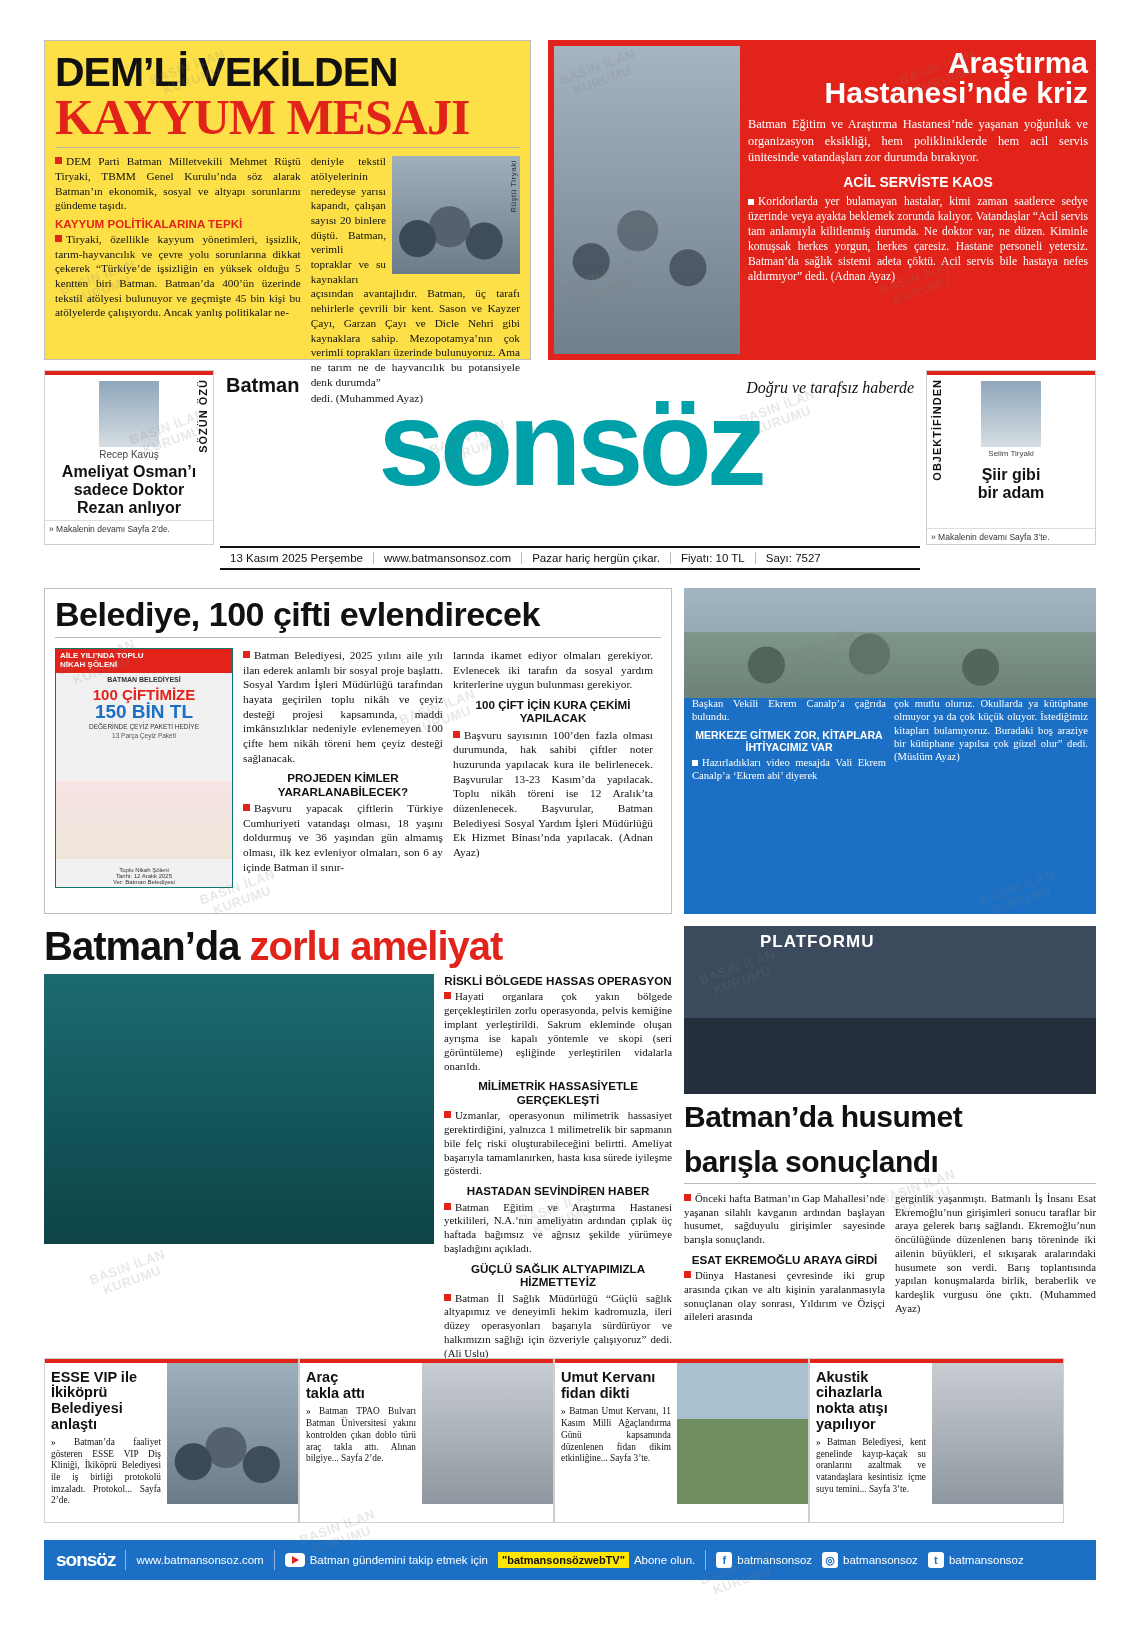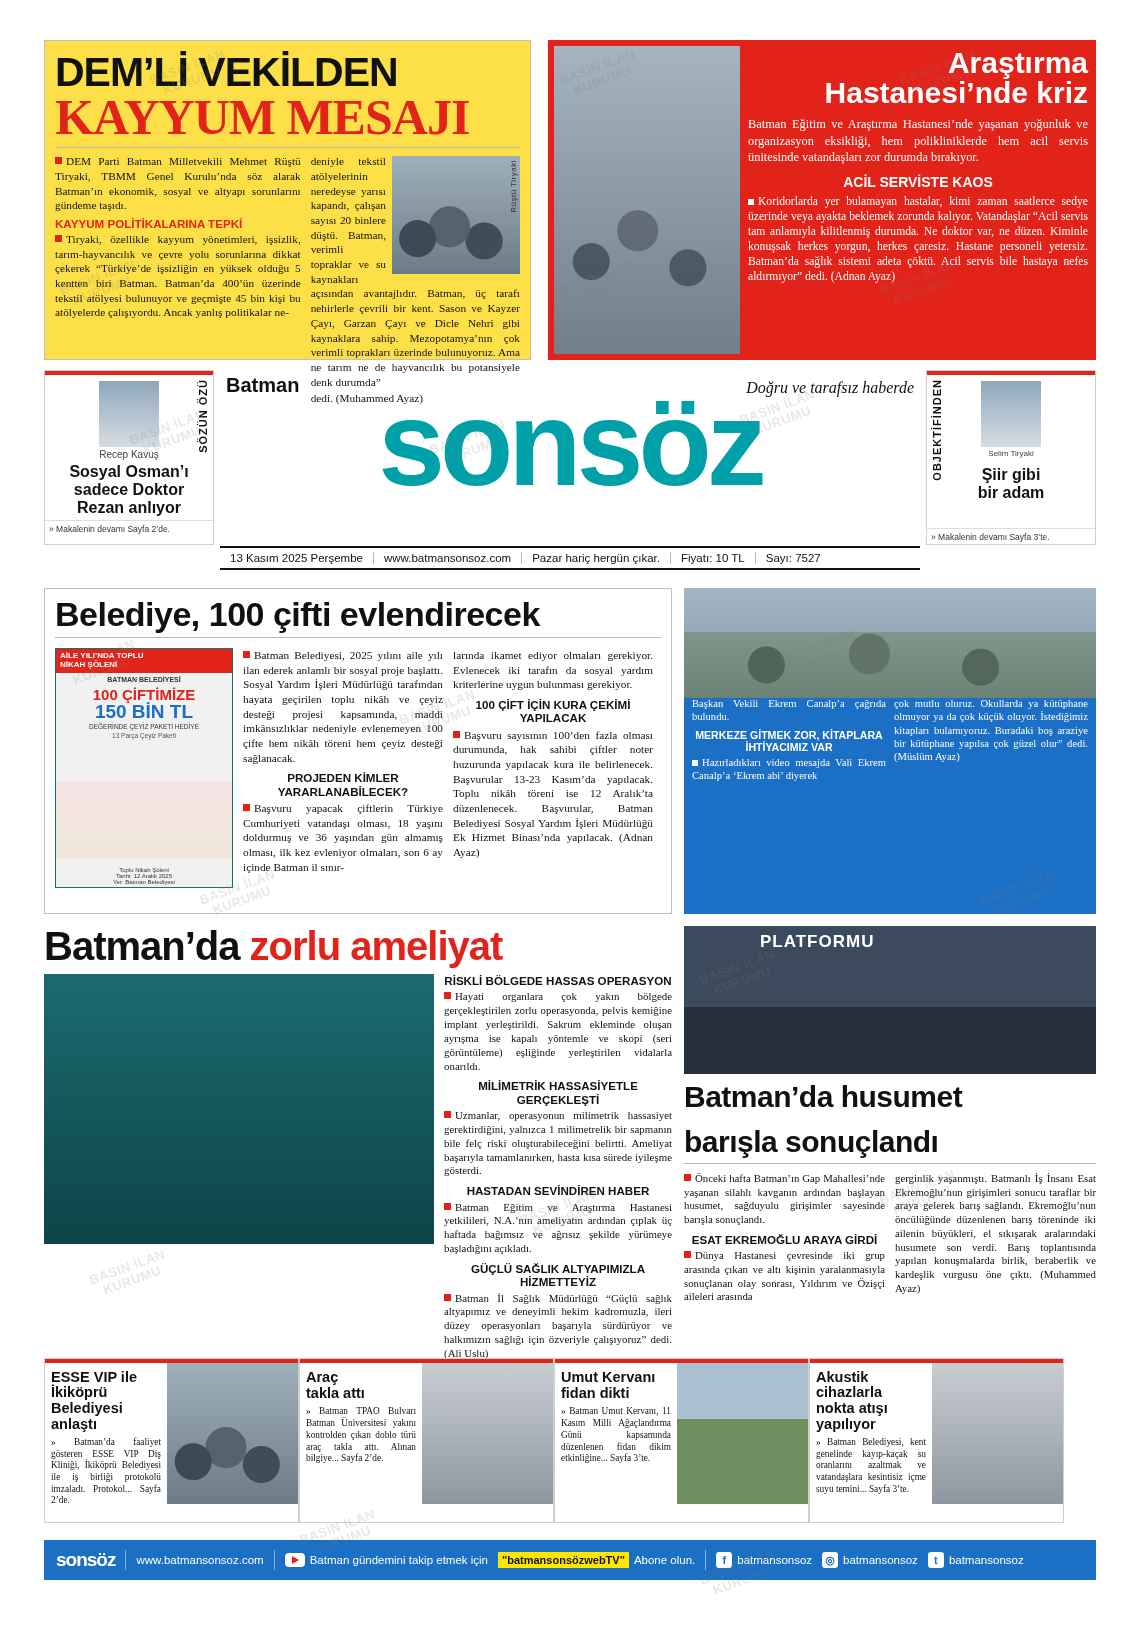--- a/index.html
+++ b/index.html
@@ -112,21 +112,21 @@
   .cap-sq-w { display:inline-block; width:6px; height:6px; background:#fff; margin-right:4px; }
   
   .main-left { position:absolute; left:44px; top:926px; width:628px; height:420px; }
   .main-h { font-size:40px; font-weight:bold; line-height:1; letter-spacing:-1px; }
   .main-h .rd { color:#e2231a; }
   .main-sub { font-family:"Liberation Serif", serif; font-size:15px; line-height:1.28; margin-top:8px; }
   .main-body-wrap { display:flex; gap:10px; margin-top:8px; }
   .main-photo { width:390px; height:270px; background:#2f5f63; position:relative; overflow:hidden; }
   .main-col { width:228px; font-family:"Liberation Serif", serif; font-size:10.9px; line-height:1.27; text-align:justify; }
   .main-right { position:absolute; left:684px; top:926px; width:412px; height:420px; }
-  .mrp { width:412px; height:148px; background:#8d9aa6; position:relative; overflow:hidden; }
+  .mrp { width:412px; height:168px; background:#8d9aa6; position:relative; overflow:hidden; }
   .mr2-h { font-size:30px; font-weight:bold; line-height:1.0; margin-top:8px; letter-spacing:-0.5px; }
   .mr2-cols { display:flex; gap:10px; margin-top:8px; }
   .mr2-c { width:50%; font-family:"Liberation Serif", serif; font-size:10.8px; line-height:1.27; text-align:justify; }
   
   .bottom { position:absolute; left:44px; top:1358px; width:1052px; height:165px; display:flex; }
   .bcard { width:255px; border:1px solid #cfcfcf; background:#fff; position:relative; overflow:hidden; }
   .bcard .bar { height:4px; background:#e2231a; }
   .bcard .inner { display:flex; height:141px; }
   .bcard .txt { width:122px; padding:5px 6px; }
   .bcard h5 { font-size:14.5px; line-height:1.05; margin:2px 0 5px; font-weight:bold; }
@@ -207,21 +207,21 @@
     </div>
   </div>
 
   <div class="masthead">
 
     <div class="mh-side left">
       <div class="bar"></div>
       <div class="mh-vert" style="right:4px;">SÖZÜN ÖZÜ</div>
       <div class="mh-av"></div>
       <div style="font-size:10px;color:#444;">Recep Kavuş</div>
-      <h4>Sosyal Osman’ı</h4>
+      <h4>Ameliyat Osman’ı</h4>
       <h4 style="margin-top:-3px">sadece Doktor</h4>
       <h4 style="margin-top:-3px">Rezan anlıyor</h4>
       <div class="more">» <span>Makalenin devamı Sayfa 2’de.</span></div>
     </div>
 
     <div class="mh-center">
       <div class="mh-top">
         <div class="mh-batman">Batman</div>
         <div class="mh-slogan">Doğru ve tarafsız haberde</div>
       </div>

